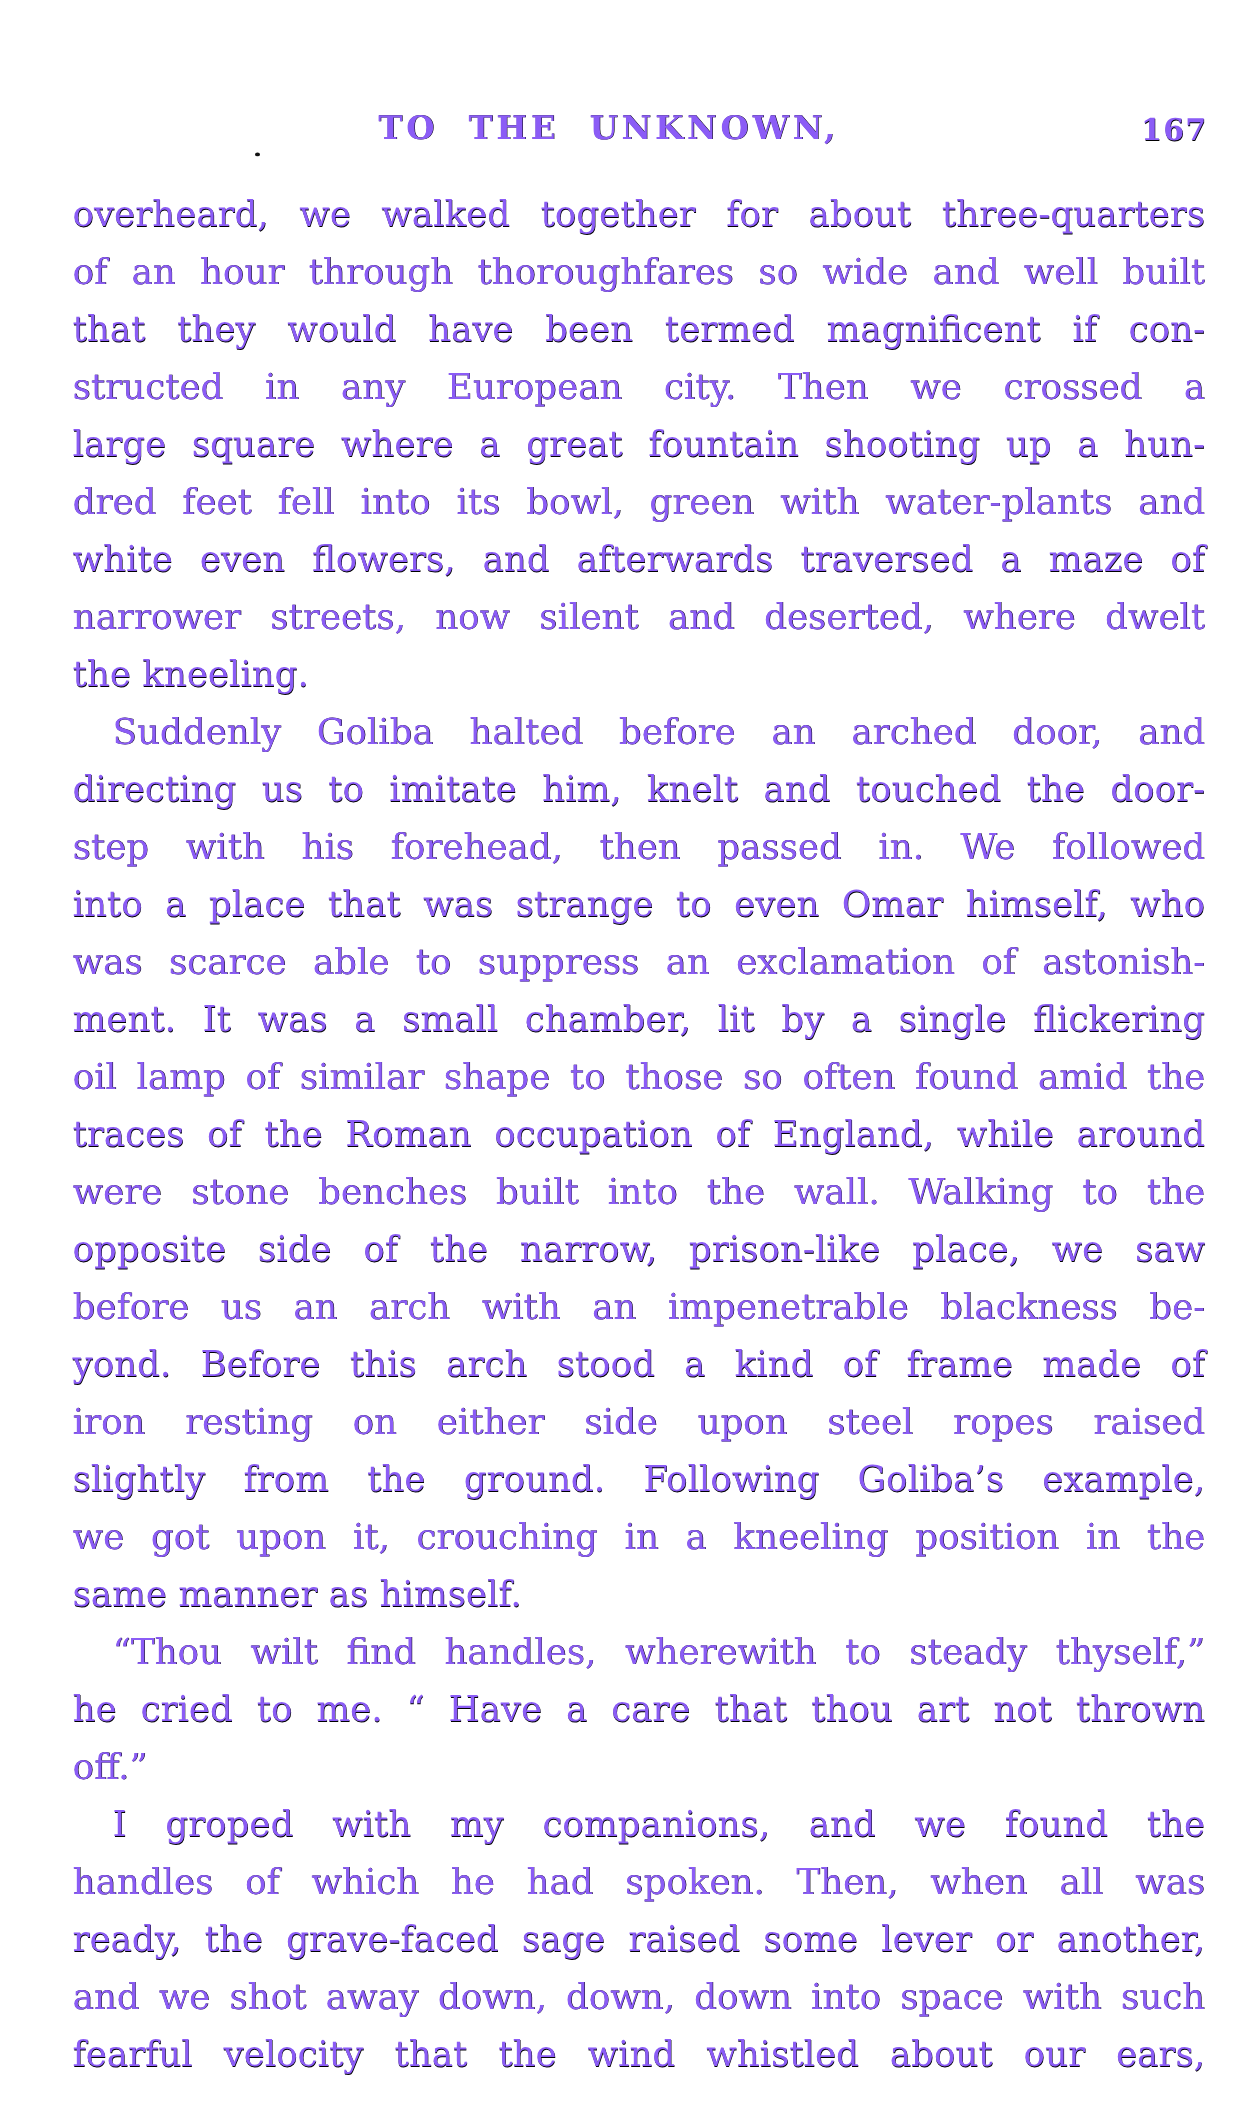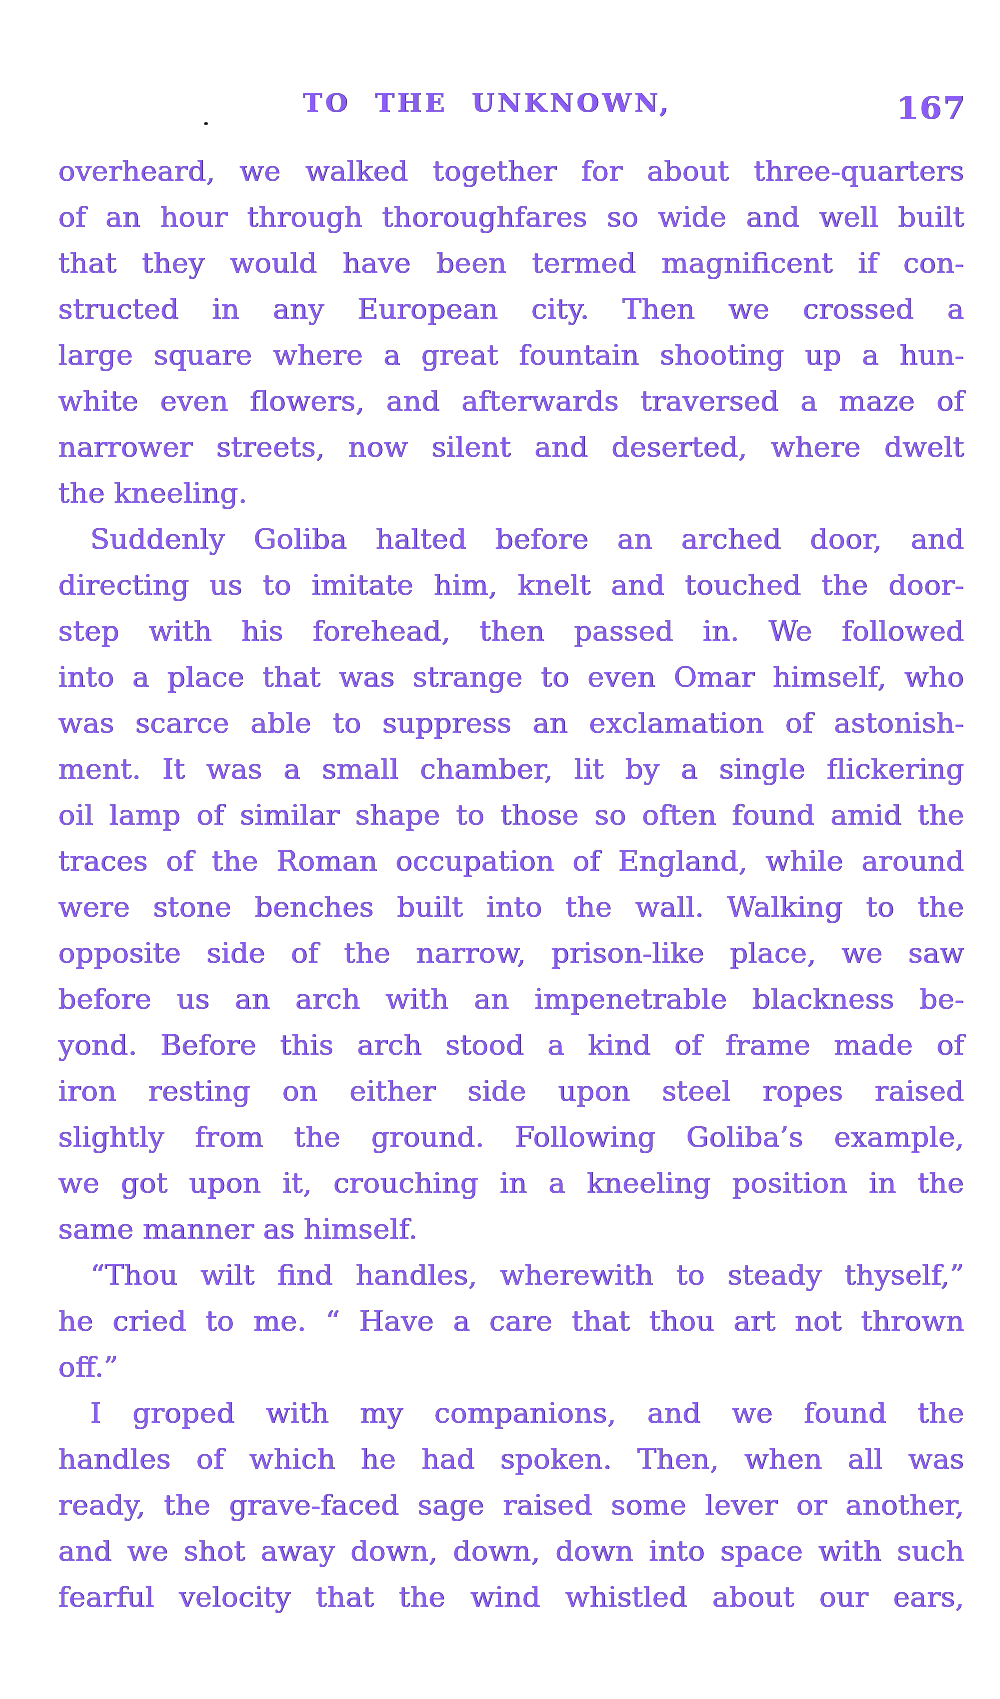--- a/index.html
+++ b/index.html
@@ -33,21 +33,21 @@
     letter-spacing: 3px;
     word-spacing: 12px;
     white-space: nowrap;
     text-shadow: 0.4px 0.4px 0.5px #000;
   }
   .page-number {
     position: absolute;
     right: 34px;
     top: 1px;
     font-weight: bold;
-    font-size: 32px;
+    font-size: 24px;
     letter-spacing: 1px;
     text-shadow: 0.4px 0.4px 0.5px #000;
   }
   .body-text {
     position: absolute;
     top: 149px;
     left: 58px;
     width: 906px;
   }
   .line {
@@ -80,20 +80,21 @@
   </div>
 
   <div class="ink-speck speck-1"></div>
 
   <div class="body-text">
       <div class="line justify">overheard, we walked together for about three-quarters</div>
       <div class="line justify">of an hour through thoroughfares so wide and well built</div>
       <div class="line justify">that they would have been termed magnificent if con-</div>
       <div class="line justify">structed in any European city.  Then we crossed a</div>
       <div class="line justify">large square where a great fountain shooting up a hun-</div>
+      <div class="line justify">dred feet fell into its bowl, green with water-plants and</div>
       <div class="line justify">white even flowers, and afterwards traversed a maze of</div>
       <div class="line justify">narrower streets, now silent and deserted, where dwelt</div>
       <div class="line">the kneeling.</div>
       <div class="line justify indent">Suddenly Goliba halted before an arched door, and</div>
       <div class="line justify">directing us to imitate him, knelt and touched the door-</div>
       <div class="line justify">step with his forehead, then passed in.  We followed</div>
       <div class="line justify">into a place that was strange to even Omar himself, who</div>
       <div class="line justify">was scarce able to suppress an exclamation of astonish-</div>
       <div class="line justify">ment.  It was a small chamber, lit by a single flickering</div>
       <div class="line justify">oil lamp of similar shape to those so often found amid the</div>

